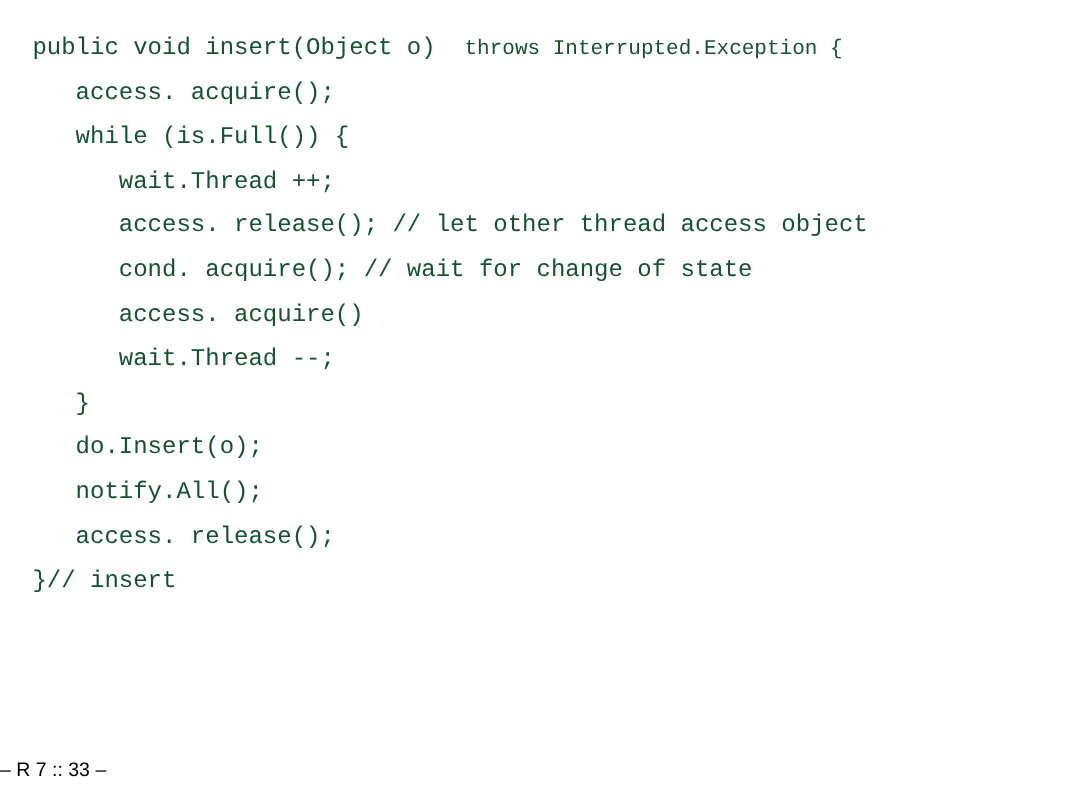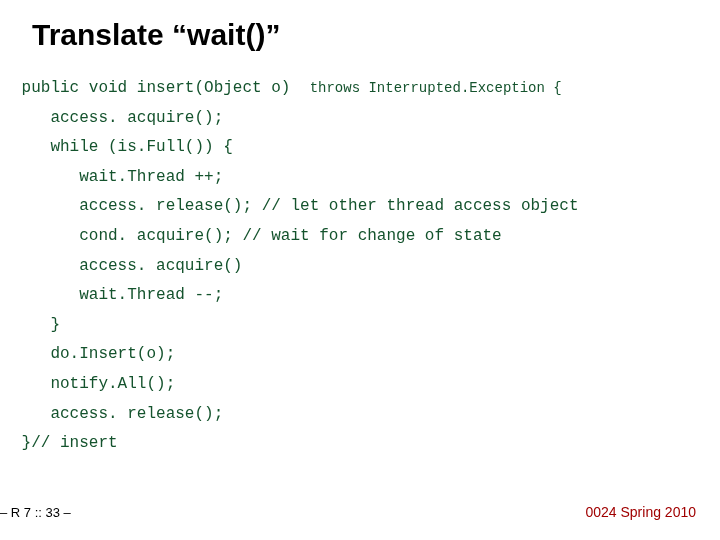--- a/index.html
+++ b/index.html
@@ -47,31 +47,29 @@
     right: 24px;
     bottom: 20px;
     font-size: 14px;
     color: #a00000;
   }
 </style>
 </head>
 <body>
 
 <div class="slide">
-  <div class="title">Translate “wait()”</div>
 
   <div class="code"><span> public void insert(Object o)  </span><span class="small">throws Interrupted.Exception {</span>
 <span>    access. acquire();</span>
 <span>    while (is.Full()) {</span>
 <span>       wait.Thread ++;</span>
 <span>       access. release(); // let other thread access object</span>
 <span>       cond. acquire(); // wait for change of state</span>
 <span>       access. acquire()</span>
 <span>       wait.Thread --;</span>
 <span>    }</span>
 <span>    do.Insert(o);</span>
 <span>    notify.All();</span>
 <span>    access. release();</span>
 <span> }// insert</span></div>
 
   <div class="footer-left">– R 7 ::  33 –</div>
-  <div class="footer-right">0024 Spring 2010</div>
 </div>
 
 </body></html>

